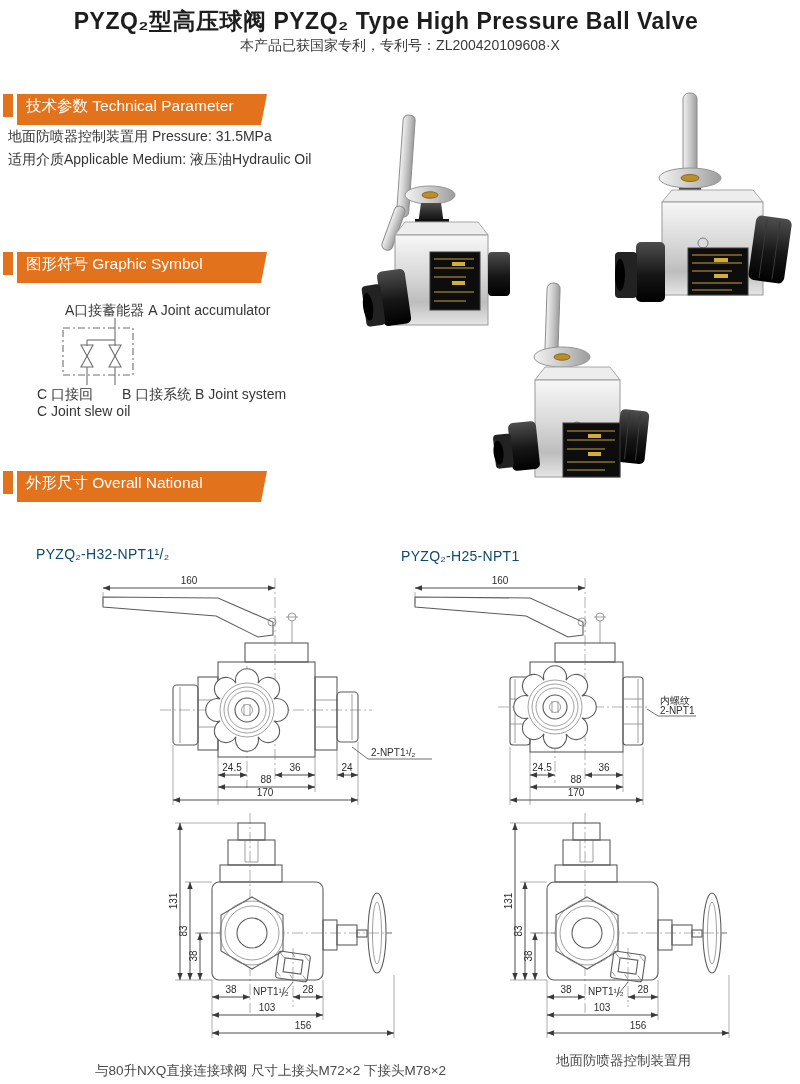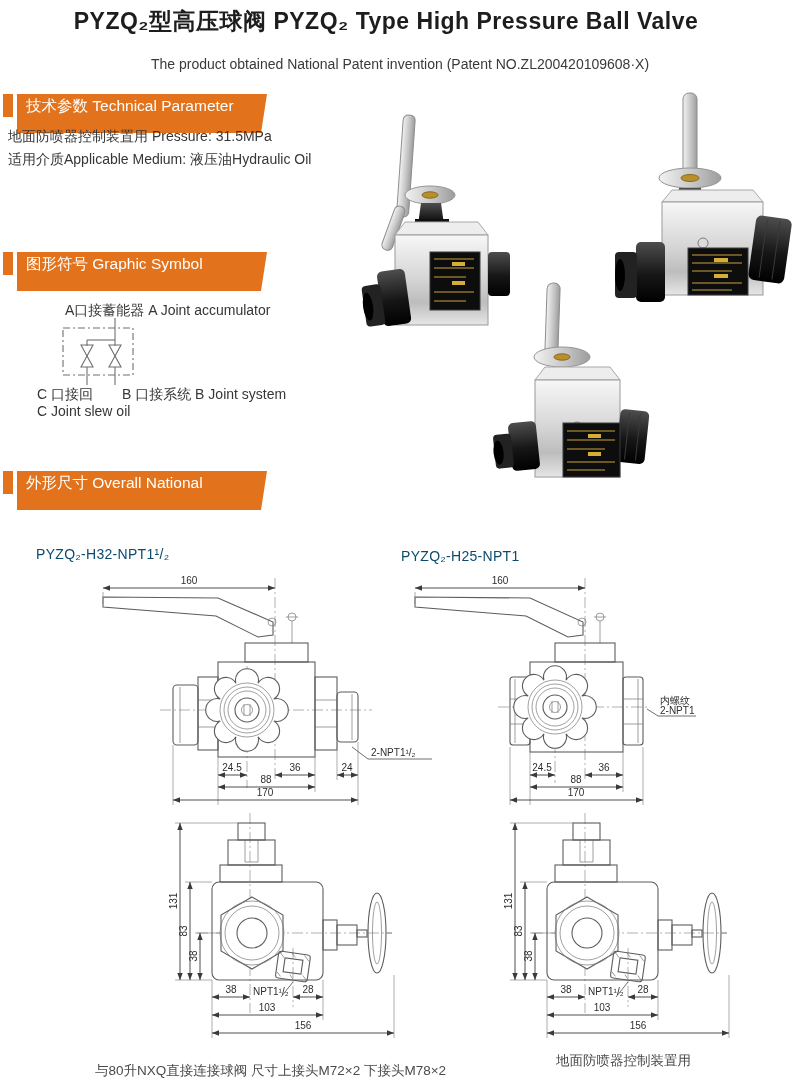--- a/index.html
+++ b/index.html
@@ -2,21 +2,21 @@
 <html><head>
 <meta charset="utf-8">
 <style>
   html,body{margin:0;padding:0;background:#fff;}
   .page{position:relative;width:800px;height:1084px;background:#fff;overflow:hidden;
         font-family:"Liberation Sans",sans-serif;color:#2b2b2b;}
   .abs{position:absolute;}
   .title{top:6px;left:0;width:772px;text-align:center;font-size:23px;font-weight:bold;color:#1d1d1d;letter-spacing:0.5px;}
   .sub{left:0;width:800px;text-align:center;font-size:14px;color:#3a3a3a;}
   .bar{height:23px;line-height:23px;background:#e2731c;color:#fff;font-size:15.5px;
-       padding:0 0 16px 9px;width:241px;clip-path:polygon(0 0,100% 0,calc(100% - 6px) 100%,0 100%);}
+       padding:0 0 8px 9px;width:241px;clip-path:polygon(0 0,100% 0,calc(100% - 6px) 100%,0 100%);}
   .chip{width:10px;height:23px;background:#e2731c;}
   .bodytxt{font-size:14px;color:#363636;}
   .modeltxt{font-size:14px;color:#0c4a6e;letter-spacing:0.3px;}
   .cap{font-size:13.5px;color:#4a4a4a;}
   svg{display:block;}
   svg text{font-family:"Liberation Sans",sans-serif;}
   .dimt{font-size:10px;fill:#2e2e2e;}
   .dim{stroke:#3a3a3a;stroke-width:0.9;marker-start:url(#mArr);marker-end:url(#mArr);}
   .ext{stroke:#8a8a8a;stroke-width:0.7;}
   .out{stroke:#5d5d5d;stroke-width:1.1;fill:none;}
@@ -26,21 +26,21 @@
   .ldr{stroke:#4a4a4a;stroke-width:0.8;fill:none;}
   .sym{stroke:#6f6f6f;stroke-width:1.1;fill:none;}
   .gold{stroke:#c8a33b;stroke-width:1;}
 </style>
 </head>
 <body>
 
 <div class="page">
 
   <div class="abs title">PYZQ₂型高压球阀 PYZQ₂ Type High Pressure Ball Valve</div>
-  <div class="abs sub" style="top:56px;">The product obtained National Patent invention (Patent NO.ZL200420109608·X)</div>
+  <div class="abs sub" style="top:37px;">本产品已获国家专利，专利号：ZL200420109608·X</div>
 
   <div class="abs chip" style="left:3px;top:94px;"></div>
   <div class="abs bar" style="left:17px;top:94px;">技术参数 Technical Parameter</div>
   <div class="abs bodytxt" style="left:8px;top:128px;">地面防喷器控制装置用 Pressure: 31.5MPa</div>
   <div class="abs bodytxt" style="left:8px;top:151px;">适用介质Applicable Medium: 液压油Hydraulic Oil</div>
 
   <div class="abs chip" style="left:3px;top:252px;"></div>
   <div class="abs bar" style="left:17px;top:252px;">图形符号 Graphic Symbol</div>
 
   <div class="abs bodytxt" style="left:65px;top:302px;">A口接蓄能器 A Joint accumulator</div>

